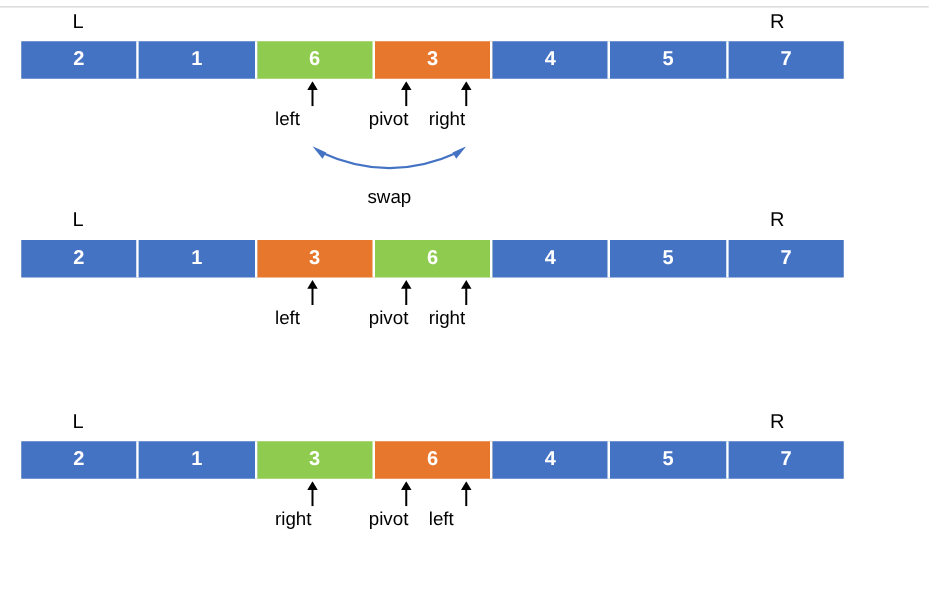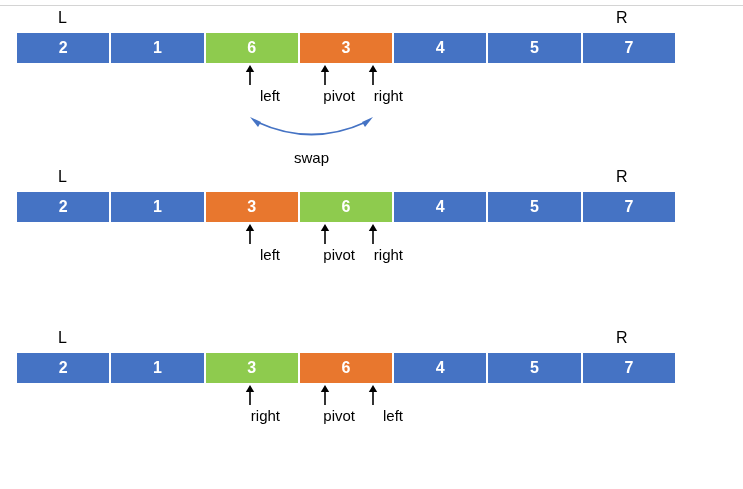--- a/index.html
+++ b/index.html
@@ -69,21 +69,21 @@
     color: #000000;
     line-height: 1;
     white-space: nowrap;
   }
 
   
   .pointer {
     position: absolute;
     width: 60px;
     margin-left: -30px;
-    text-align: right;
+    text-align: left;
   }
   .pointer .arrow-svg {
     display: block;
     margin: 0 auto;
   }
   .pointer .ptr-label {
     display: block;
     font-size: 15px;
     color: #000000;
     line-height: 1;

